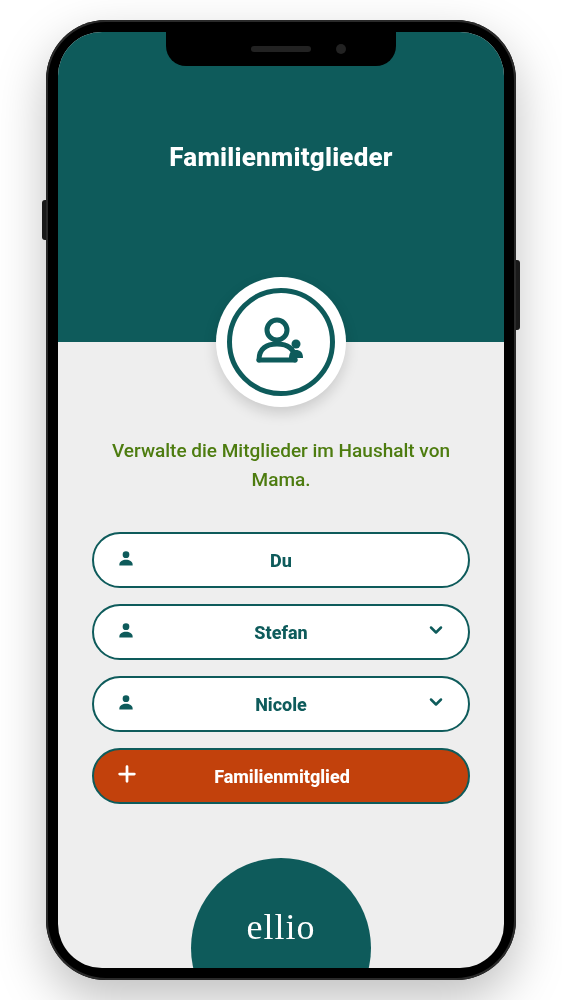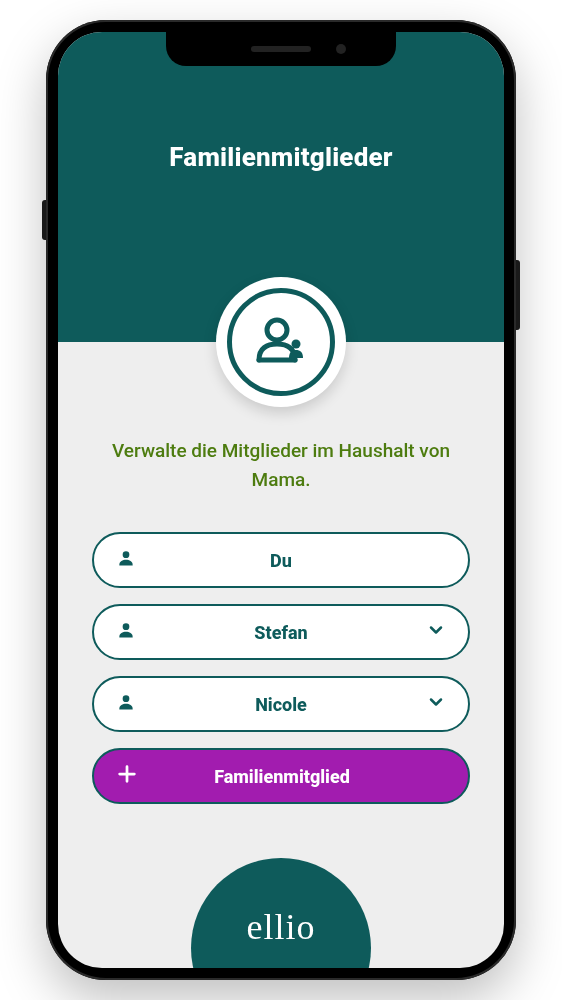--- a/index.html
+++ b/index.html
@@ -158,21 +158,21 @@
   .pill .chev {
     flex: 0 0 auto;
     color: #0e5b5b;
   }
   .pill .spacer {
     flex: 0 0 auto;
     width: 20px;
   }
   
   .pill.filled {
-    background: #a21caf;
+    background: #c2410c;
     border-color: #0e5b5b;
     justify-content: space-between;
   }
   .pill.filled .label { color: #fff; }
   .pill.filled .picon { color: #fff; }
   
   .brand-bump {
     position: absolute;
     bottom: -70px;
     left: 50%;

